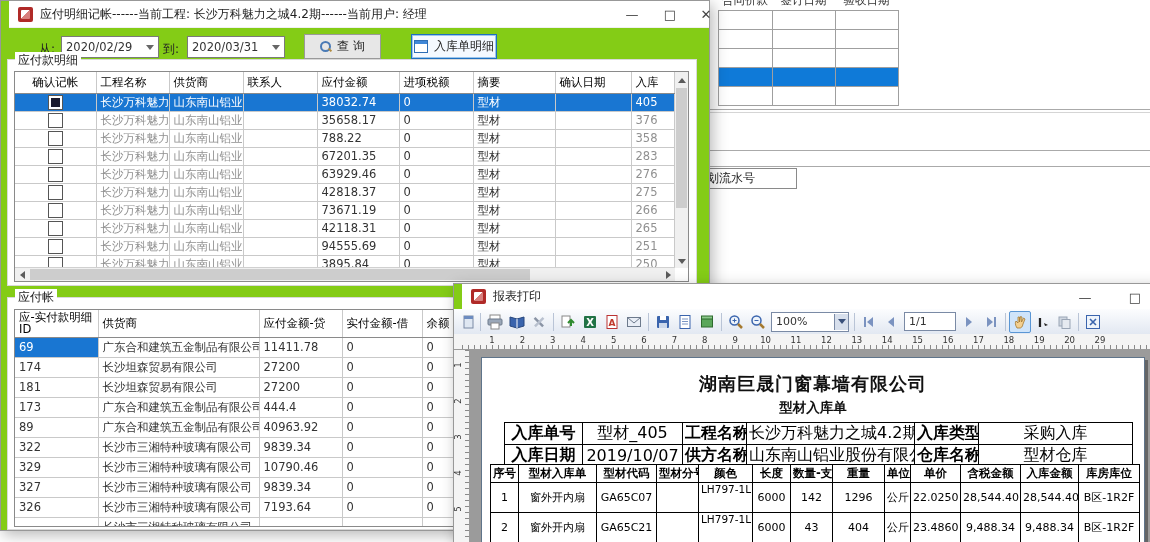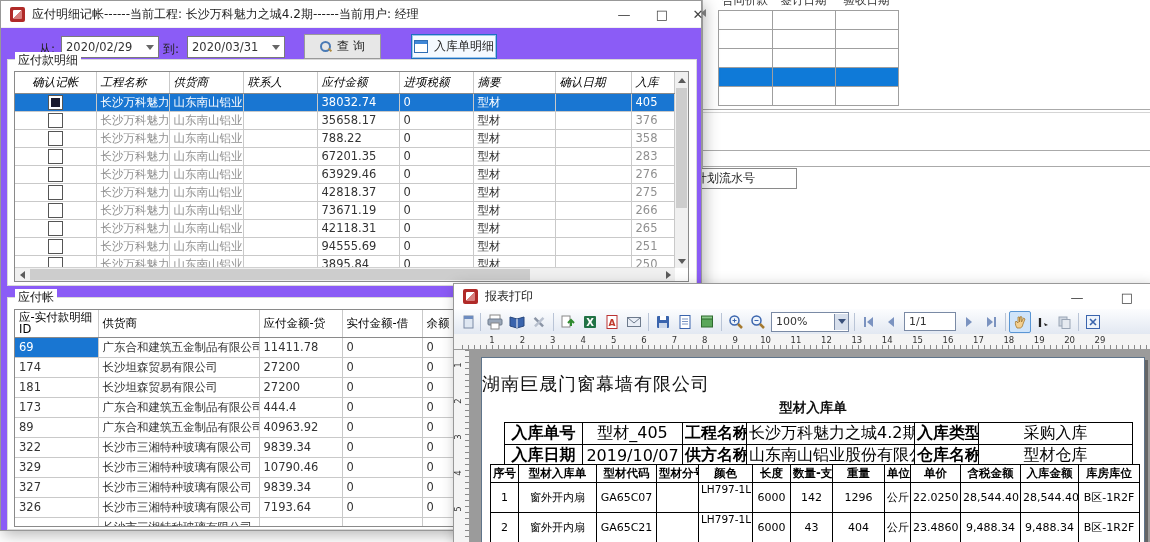--- a/index.html
+++ b/index.html
@@ -3,21 +3,21 @@
 <meta charset="utf-8">
 <style>
   html,body{margin:0;padding:0;}
   body{
     width:1150px;height:542px;position:relative;overflow:hidden;
     background:#ffffff;font-family:"DejaVu Sans","Liberation Sans",sans-serif;
     font-size:12px;color:#333;
   }
   .abs{position:absolute;}
   
-  .win{position:absolute;background:#8b5cf6;border:1px solid #989898;box-shadow:3px 4px 14px rgba(0,0,0,.28);}
+  .win{position:absolute;background:#84cc16;border:1px solid #989898;box-shadow:3px 4px 14px rgba(0,0,0,.28);padding-left:8px;}
   .titlebar{height:26px;display:flex;align-items:center;background:#fff;border-bottom:1px solid #f0f0f0;position:relative;}
   .app-icon{width:15px;height:15px;background:#b02a28;border-radius:2px;margin:0 7px 0 9px;position:relative;flex:0 0 auto;}
   .app-icon:after{content:"";position:absolute;left:3px;top:3px;width:9px;height:9px;background:linear-gradient(135deg,#fff 45%,#d8807e 45%);border-radius:1px;}
   .title-text{font-size:12px;color:#222;white-space:nowrap;overflow:hidden;}
   .winctl{position:absolute;top:0;height:26px;width:30px;display:flex;align-items:center;justify-content:center;color:#444;font-size:13px;}
   
   .combo{position:absolute;height:20px;background:#fff;border:1px solid #7a7a7a;display:flex;align-items:center;padding:0 4px;font-size:11.5px;}
   .combo .dd{margin-left:auto;width:0;height:0;border-left:4px solid transparent;border-right:4px solid transparent;border-top:5px solid #666;}
   .btn{position:absolute;height:23px;background:#e7e7e7;border:1px solid #9a9a9a;display:flex;align-items:center;justify-content:center;gap:6px;font-size:12px;color:#222;}
   .btn.primary{background:#f4f9ff;border:1px solid #1d6fc0;box-shadow:0 0 0 1px #9cc6ec inset;align-items:center;}
@@ -64,21 +64,21 @@
   .zoombox .dd{margin-left:auto;width:13px;height:16px;background:#d7dfec;display:flex;align-items:center;justify-content:center;border-left:1px solid #7a8aa5;}
   .pagebox{width:46px;height:17px;border:1px solid #7a8aa5;background:#fff;font-size:11px;display:flex;align-items:center;padding-left:4px;margin:0 2px;flex:0 0 auto;}
   #hruler{position:absolute;left:0;top:50px;right:0;height:15px;background:#f4f4f4;border-bottom:1px solid #9a9a9a;overflow:hidden;
      background-image:repeating-linear-gradient(90deg,#8a8a8a 0 1px,transparent 1px 6px);background-size:100% 4px;background-position:8px 100%;background-repeat:no-repeat;}
   #hruler span{position:absolute;top:1px;font-size:8.5px;color:#333;transform:translateX(-50%);}
   #vruler{position:absolute;left:0;top:66px;bottom:0;width:15px;background:#f4f4f4;border-right:1px solid #9a9a9a;
      background-image:repeating-linear-gradient(0deg,#8a8a8a 0 1px,transparent 1px 6px);background-size:4px 100%;background-position:100% 0;background-repeat:no-repeat;}
   #vruler span{position:absolute;left:1px;font-size:8.5px;color:#333;transform:rotate(-90deg);}
   #repcanvas{position:absolute;left:15px;top:66px;right:0;bottom:0;background:#9b9b9b;overflow:hidden;}
   #reppage{position:absolute;left:12px;top:7px;width:662px;height:400px;background:#fff;border:1px solid #5f748a;box-shadow:3px 3px 0 rgba(0,0,0,.35);overflow:hidden;}
-  #rep-company{position:absolute;left:0;right:0;top:14px;text-align:left;font-size:18px;font-weight:normal;color:#111;letter-spacing:1px;}
+  #rep-company{position:absolute;left:0;right:0;top:14px;text-align:center;font-size:18px;font-weight:bold;color:#111;letter-spacing:1px;}
   #rep-doctitle{position:absolute;left:0;right:0;top:41px;text-align:center;font-size:13.5px;font-weight:bold;color:#111;}
   table.rep{border-collapse:collapse;table-layout:fixed;position:absolute;background:#fff;}
   table.rep td,table.rep th{border:1px solid #000;font-size:16px;padding:0 2px;overflow:hidden;white-space:nowrap;color:#000;}
   #repinfo{left:22px;top:64px;width:628px;}
   #repinfo td{height:21px;text-align:center;}
   #repinfo td.lb{font-weight:bold;}
   #repitems{left:8px;top:106px;width:649px;}
   #repitems th{height:17px;font-weight:bold;text-align:center;font-size:11.5px;}
   #repitems td{height:29px;text-align:center;font-size:11px;}
   #repitems td.colorcell{vertical-align:top;font-size:10.5px;text-align:left;}
@@ -163,21 +163,21 @@
           <col style="width:73px">
           <col style="width:74px">
           <col style="width:74px">
           <col style="width:82px">
           <col style="width:74px">
           <col style="width:82px">
           <col style="width:76px">
           <col style="width:43px">
         </colgroup>
       <thead>
-          <tr style="height:21px;font-style:italic;" id="tbl1head">
+          <tr style="height:21px;" id="tbl1head">
             <th style="text-align:center;">确认记帐</th>
             <th style="">工程名称</th>
             <th style="">供货商</th>
             <th style="">联系人</th>
             <th style="">应付金额</th>
             <th style="">进项税额</th>
             <th style="">摘要</th>
             <th style="">确认日期</th>
             <th style="">入库</th>
           </tr>

